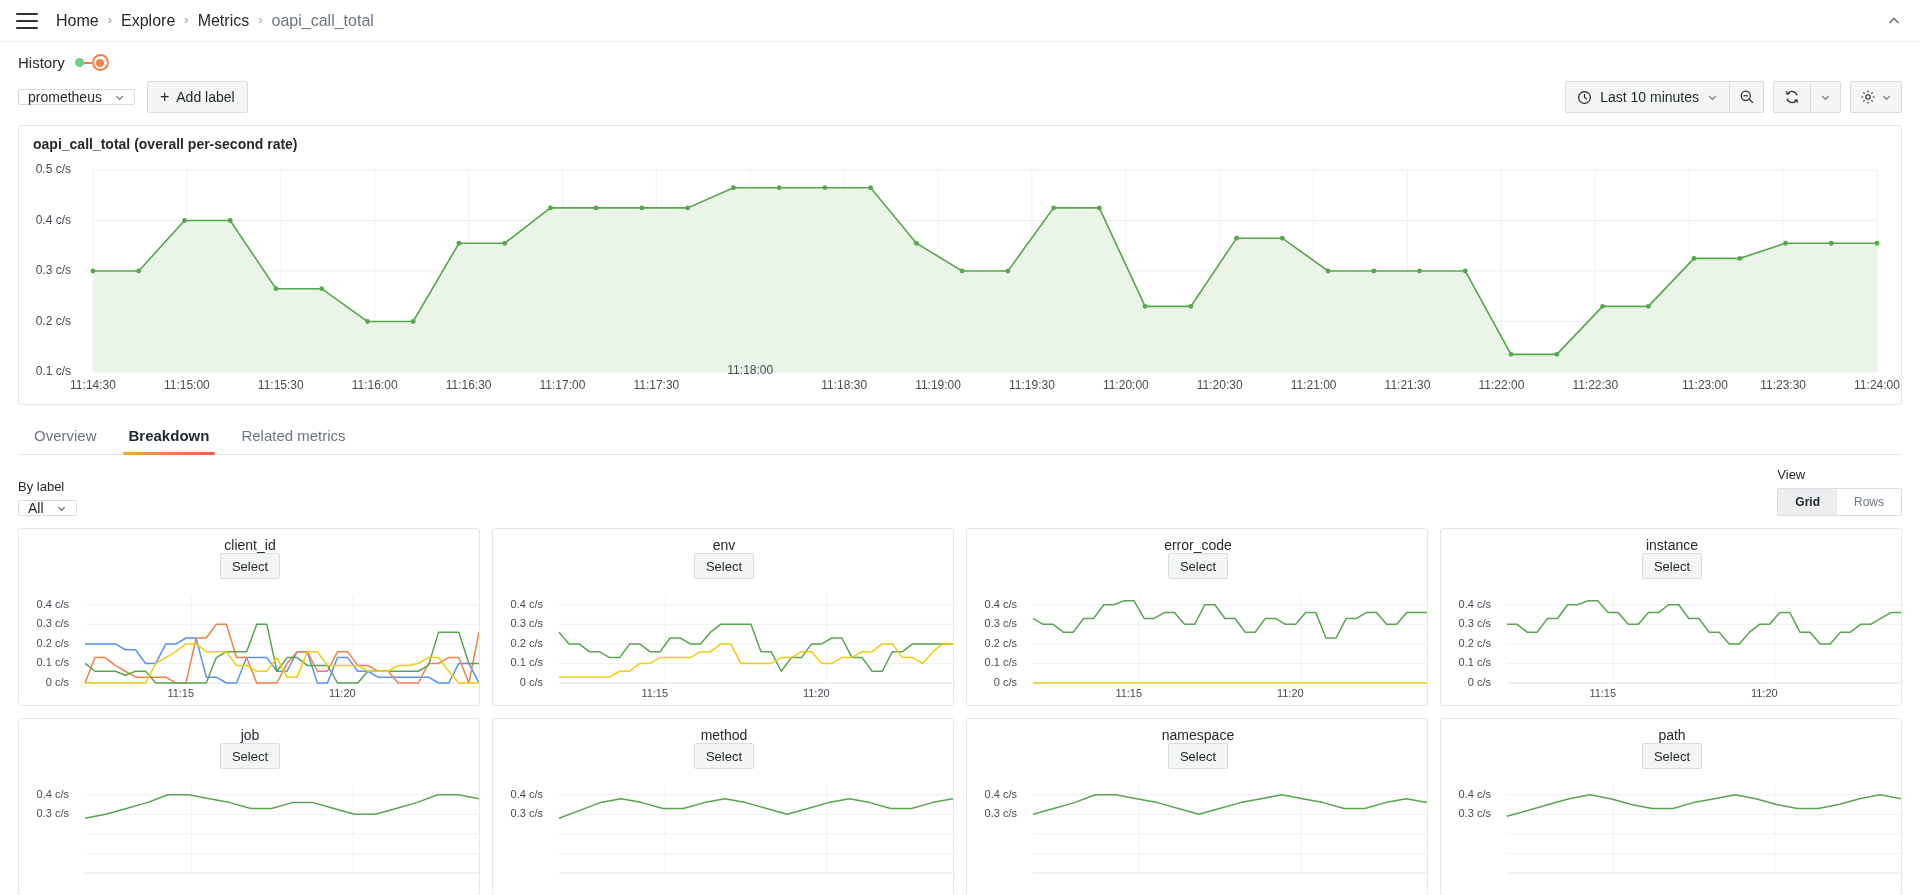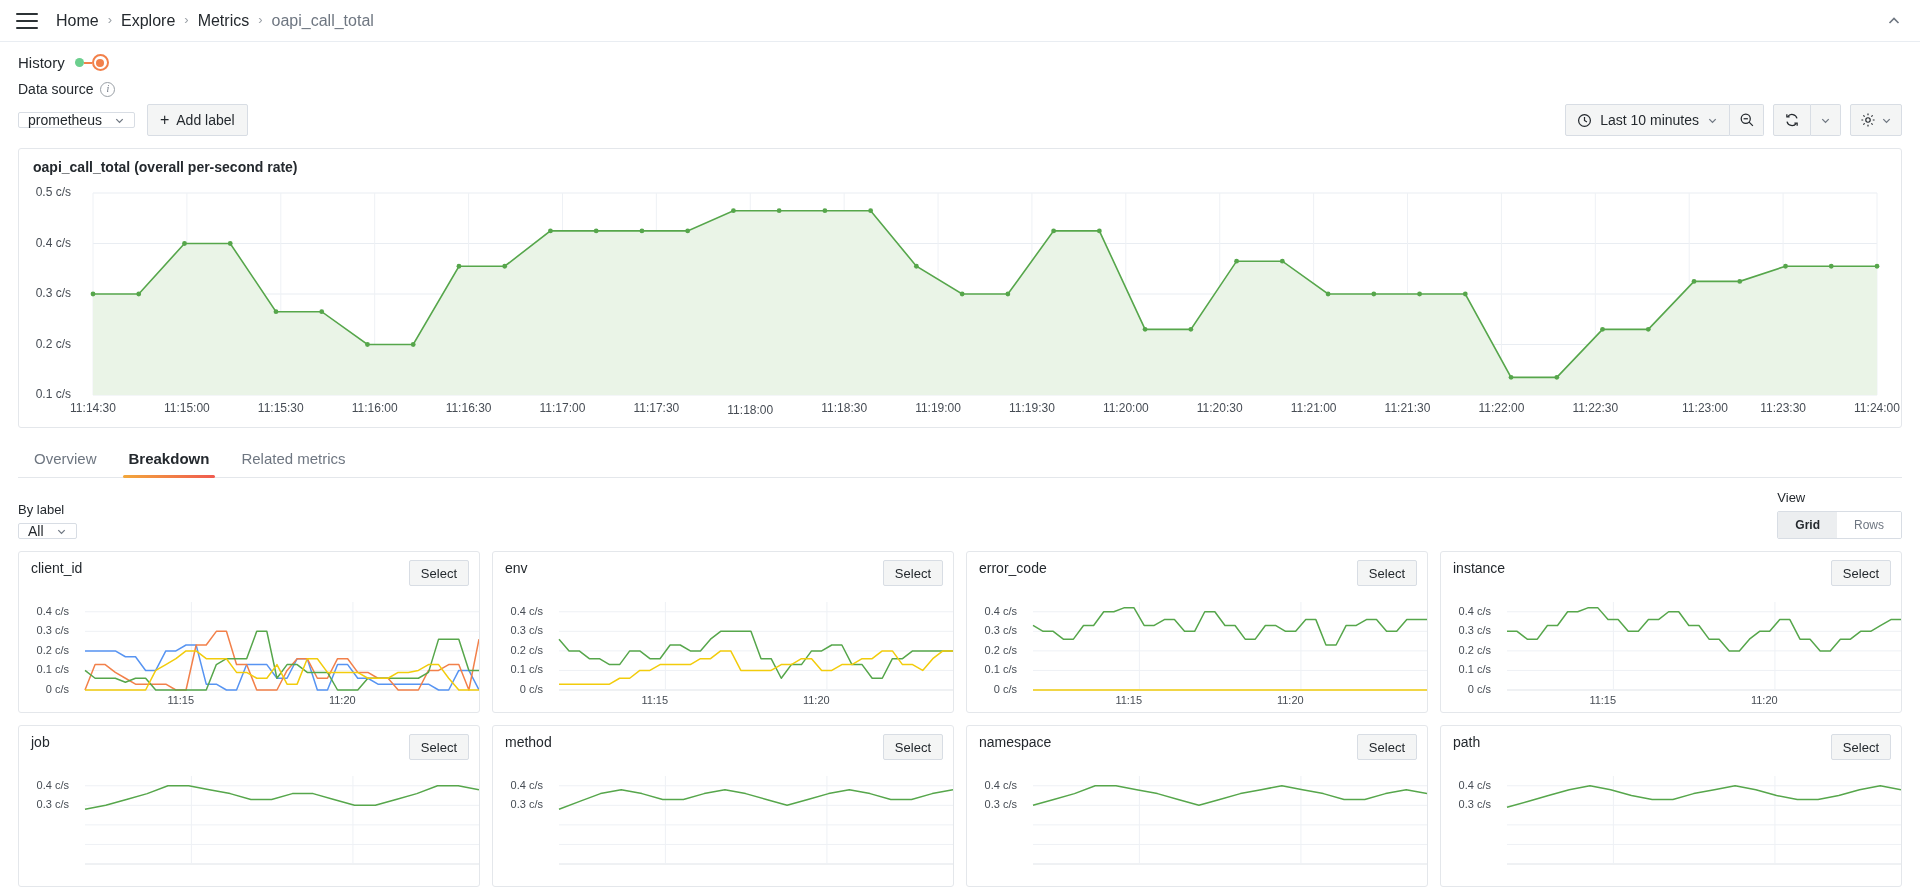--- a/index.html
+++ b/index.html
@@ -191,22 +191,23 @@
   
   .grid {
     display: grid; grid-template-columns: repeat(4, 1fr);
     gap: 12px; margin: 12px 18px 0 18px;
   }
   .card {
     border: 1px solid #e4e7eb; border-radius: 3px; background: #fff;
     overflow: hidden;
   }
   .card-head {
-    display: flex; justify-content: space-between;
+    display: flex; align-items: center; justify-content: space-between;
     padding: 8px 10px 8px 12px;
+    flex-direction: column;
   }
   .card-title { font-size: 14px; color: #24292e; }
   .select-btn {
     height: 26px; padding: 0 11px; font-size: 13px;
     border: 1px solid #d8dde4; border-radius: 2px; background: #f4f5f5;
     color: #24292e; cursor: pointer; display: flex; align-items: center;
   }
   .card-chart { position: relative; height: 118px; padding: 0 8px 0 8px; }
   .mini-axis {
     position: absolute; font-size: 11px; color: #464c54; white-space: nowrap;
@@ -241,24 +242,20 @@
   <span class="history-toggle">
     <span class="hist-dot"></span>
     <span class="hist-line"></span>
     <span class="hist-ring">
       <span class="hist-ring-inner"></span>
     </span>
   </span>
 </div>
 
 <div class="ds-section">
-  <div class="ds-label-row">
-    <span>Data source</span>
-    <span class="info-icon">i</span>
-  </div>
   <div class="ds-controls">
     <div class="select-box">
       <span>prometheus</span>
       <svg class="chev" viewBox="0 0 12 12" fill="none" stroke="currentColor" stroke-width="1.4">
         <path d="M2.5 4.5 6 8 9.5 4.5"></path>
       </svg>
     </div>
     <div class="btn">
       <span class="plus-icon">+</span>
       <span>Add label</span>
@@ -389,21 +386,21 @@
       <div class="axis-label" style="left: 0px; width: 52px; top: 107px;">0.3 c/s</div>
       <div class="axis-label" style="left: 0px; width: 52px; top: 56.5px;">0.4 c/s</div>
       <div class="axis-label" style="left: 0px; width: 52px; top: 6px;">0.5 c/s</div>
       <div class="xaxis-label" style="left: 74px; top: 222px;">11:14:30</div>
       <div class="xaxis-label" style="left: 167.895px; top: 222px;">11:15:00</div>
       <div class="xaxis-label" style="left: 261.789px; top: 222px;">11:15:30</div>
       <div class="xaxis-label" style="left: 355.684px; top: 222px;">11:16:00</div>
       <div class="xaxis-label" style="left: 449.579px; top: 222px;">11:16:30</div>
       <div class="xaxis-label" style="left: 543.474px; top: 222px;">11:17:00</div>
       <div class="xaxis-label" style="left: 637.368px; top: 222px;">11:17:30</div>
-      <div class="xaxis-label" style="left: 731.263px; top: 224px;">11:18:00</div>
+      <div class="xaxis-label" style="left: 731.263px; top: 207px;">11:18:00</div>
       <div class="xaxis-label" style="left: 825.158px; top: 222px;">11:18:30</div>
       <div class="xaxis-label" style="left: 919.053px; top: 222px;">11:19:00</div>
       <div class="xaxis-label" style="left: 1012.95px; top: 222px;">11:19:30</div>
       <div class="xaxis-label" style="left: 1106.84px; top: 222px;">11:20:00</div>
       <div class="xaxis-label" style="left: 1200.74px; top: 222px;">11:20:30</div>
       <div class="xaxis-label" style="left: 1294.63px; top: 222px;">11:21:00</div>
       <div class="xaxis-label" style="left: 1388.53px; top: 222px;">11:21:30</div>
       <div class="xaxis-label" style="left: 1482.42px; top: 222px;">11:22:00</div>
       <div class="xaxis-label" style="left: 1576.32px; top: 222px;">11:22:30</div>
       <div class="xaxis-label" style="left: 1686px; top: 222px;">11:23:00</div>

